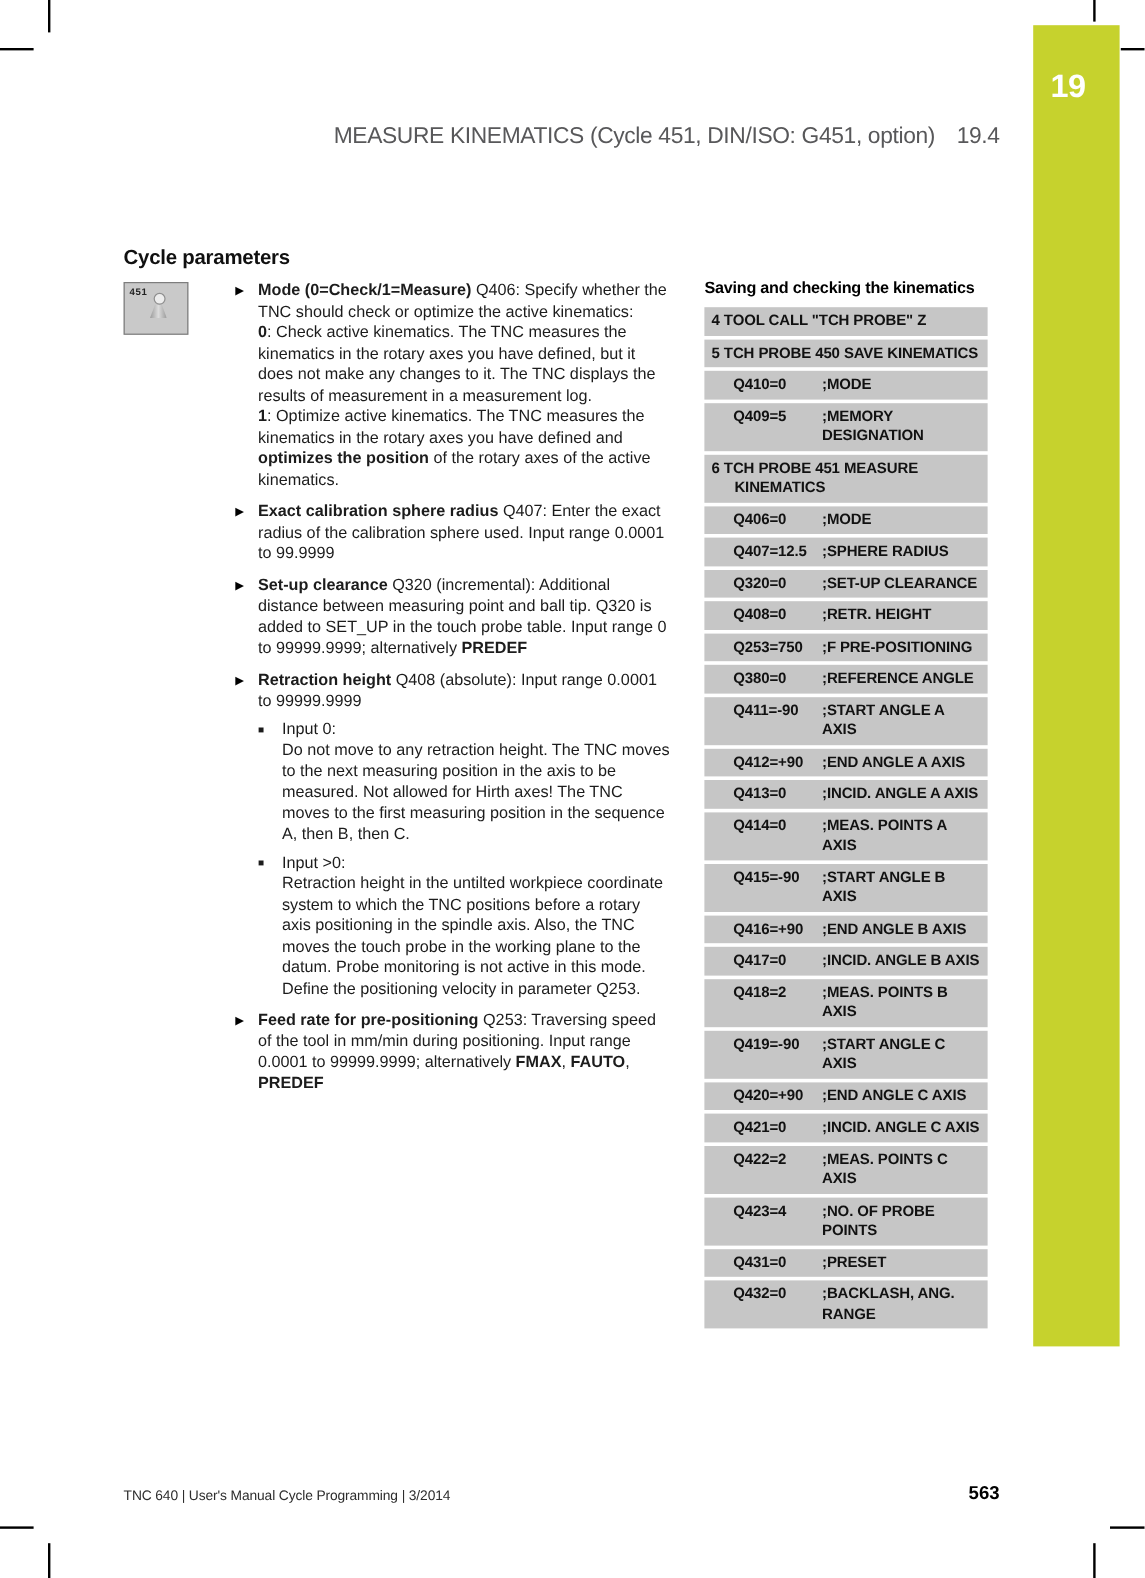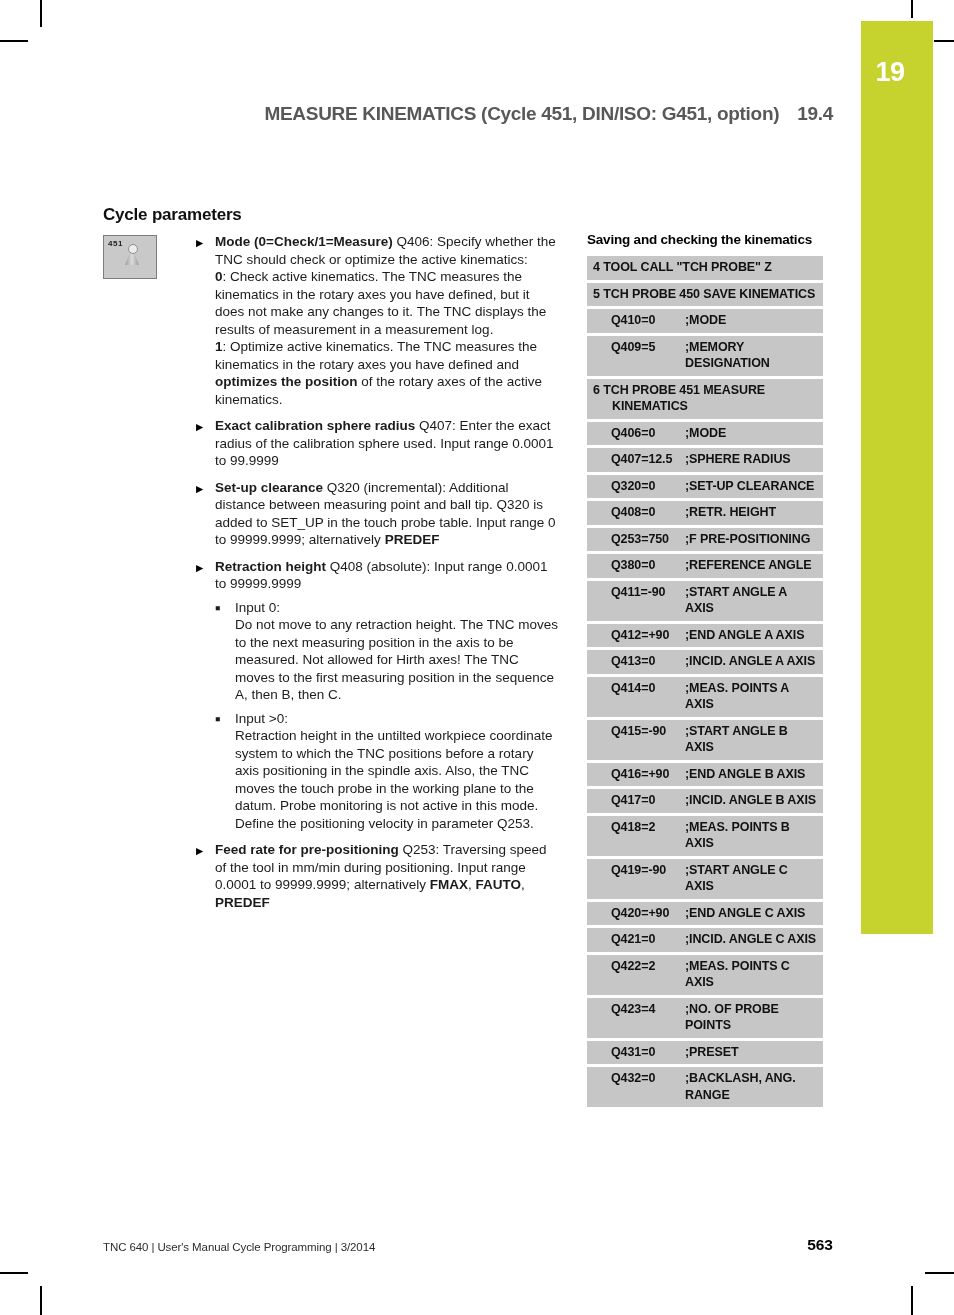--- a/index.html
+++ b/index.html
@@ -15,40 +15,40 @@
 
   
   .cm { position: absolute; background: #000; }
   .cm.v { width: 2px; }
   .cm.h { height: 2px; }
 
   
   .chapter-tab {
     position: absolute;
     left: 861px; top: 21px;
-    width: 72px; height: 913px;
+    width: 72px; height: 1101px;
     background: var(--accent, #c6d22d);
   }
   .chapter-num {
     display: block;
     margin-top: 36px;
     padding-right: 14px;
     text-align: center;
     color: #ffffff;
     font-weight: bold;
     font-size: 27px;
     letter-spacing: -0.5px;
   }
 
   
   .page-header {
     position: absolute;
     top: 103px;
     right: 121px;
-    font-weight: bold;
+    font-weight: normal;
     font-size: 19px;
     letter-spacing: -0.3px;
     color: var(--header-col, #58585a);
     white-space: nowrap;
   }
   .section-num { margin-left: 18px; }
 
   
   .cycle-heading {
     position: absolute;

